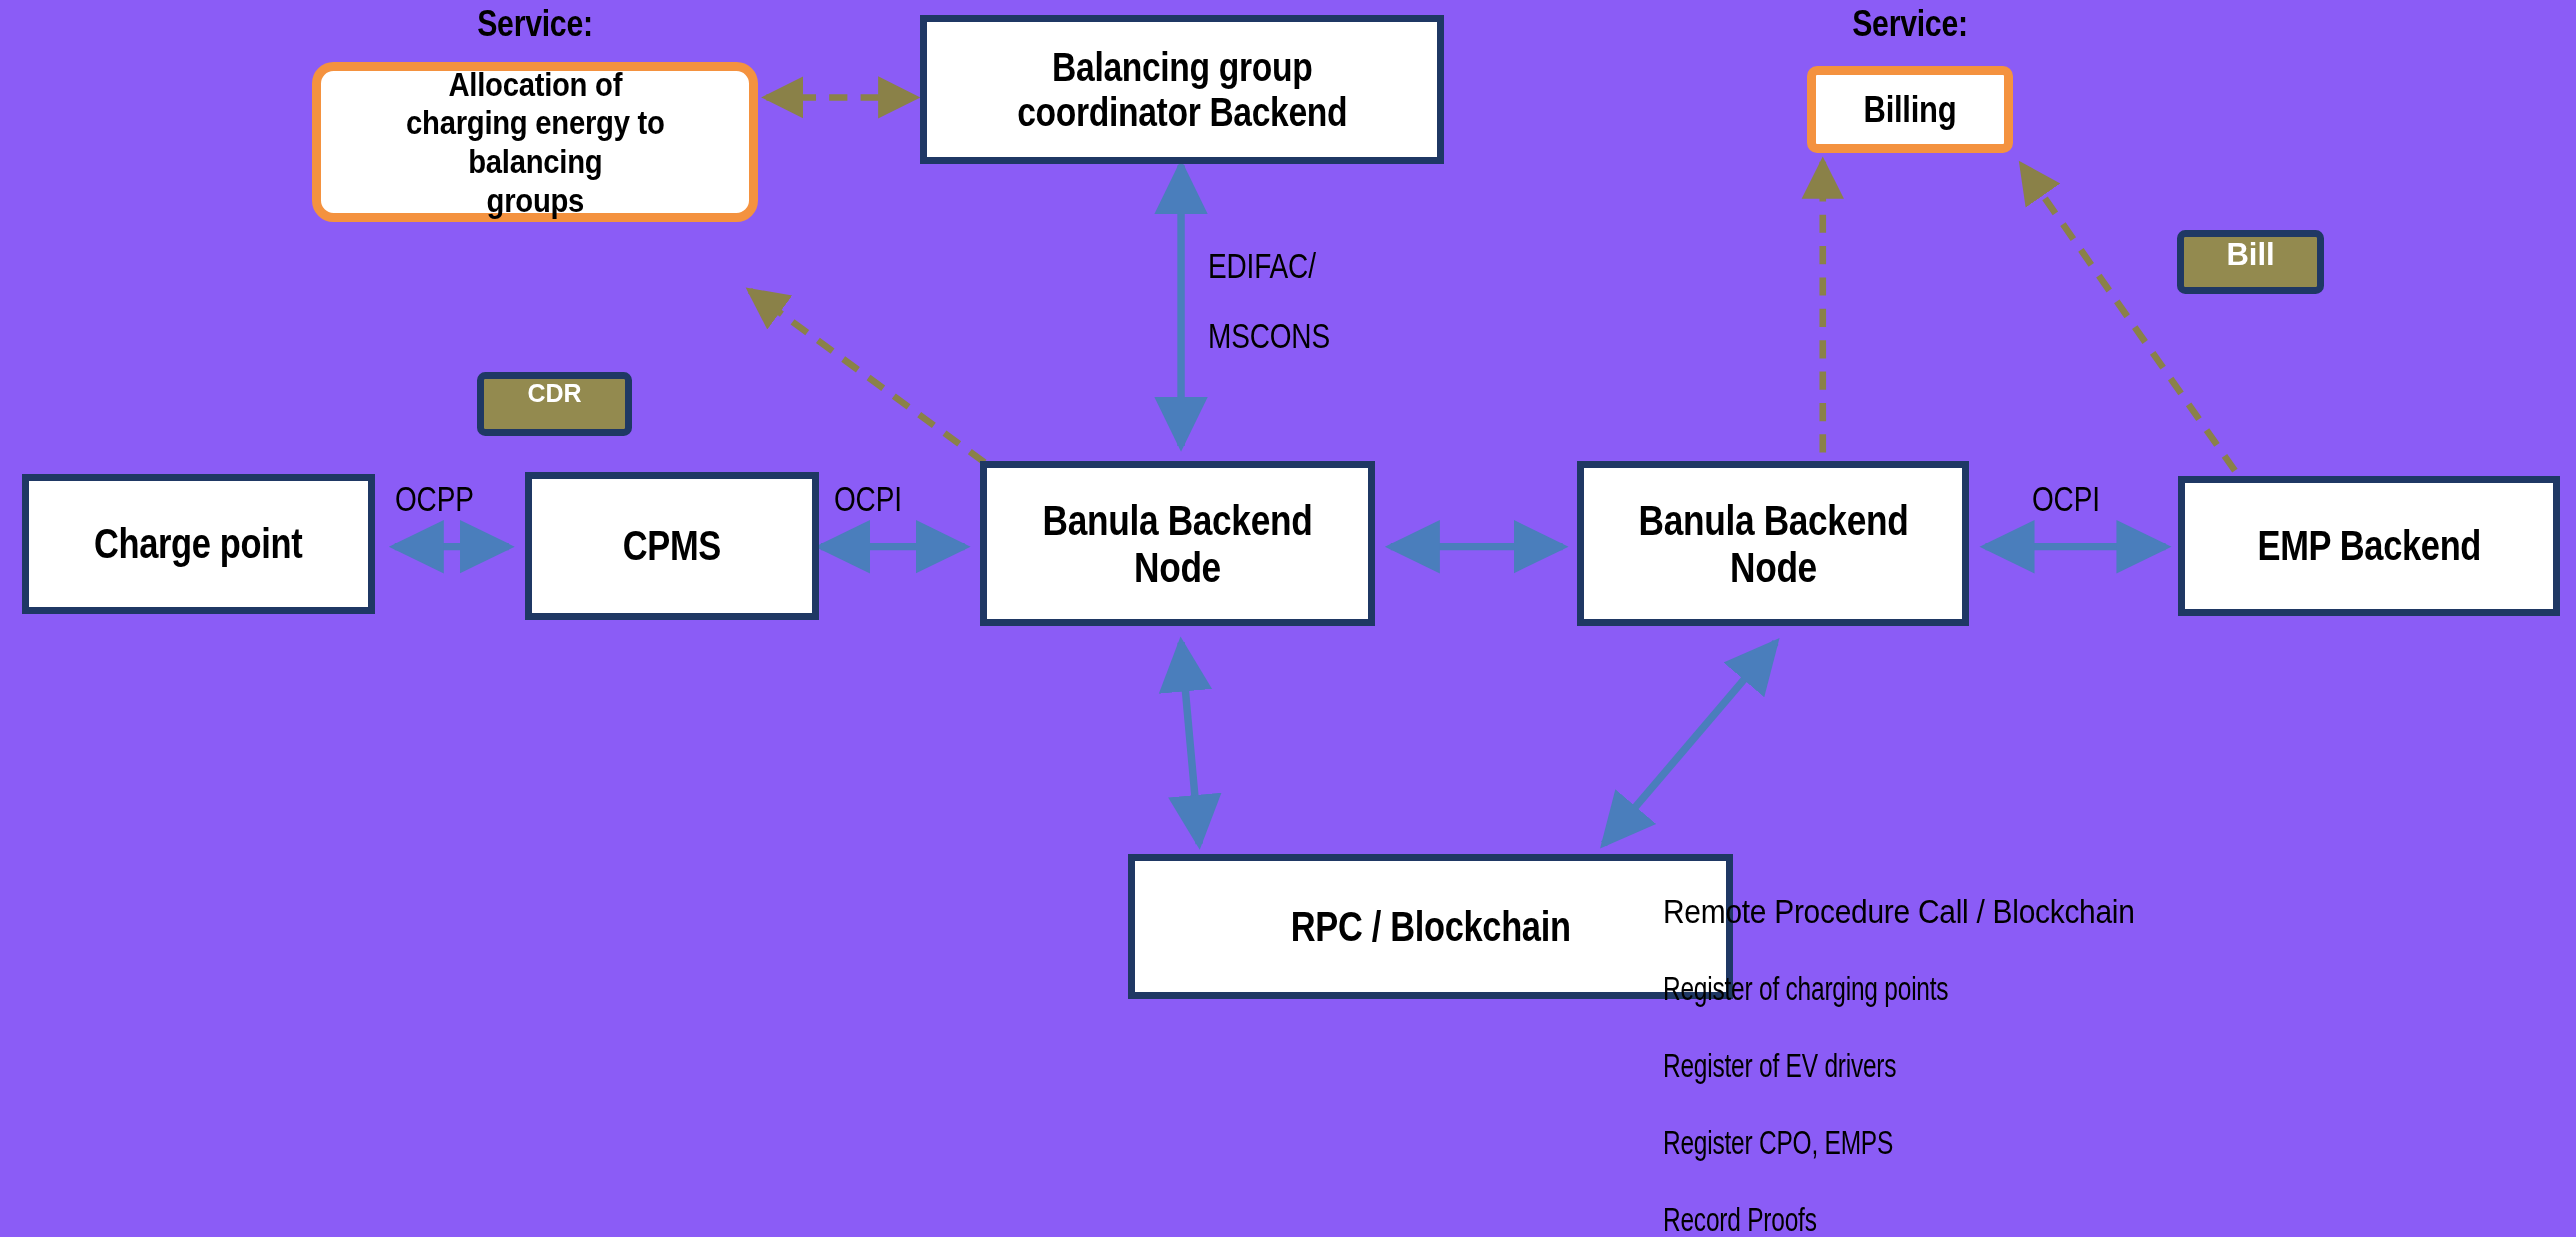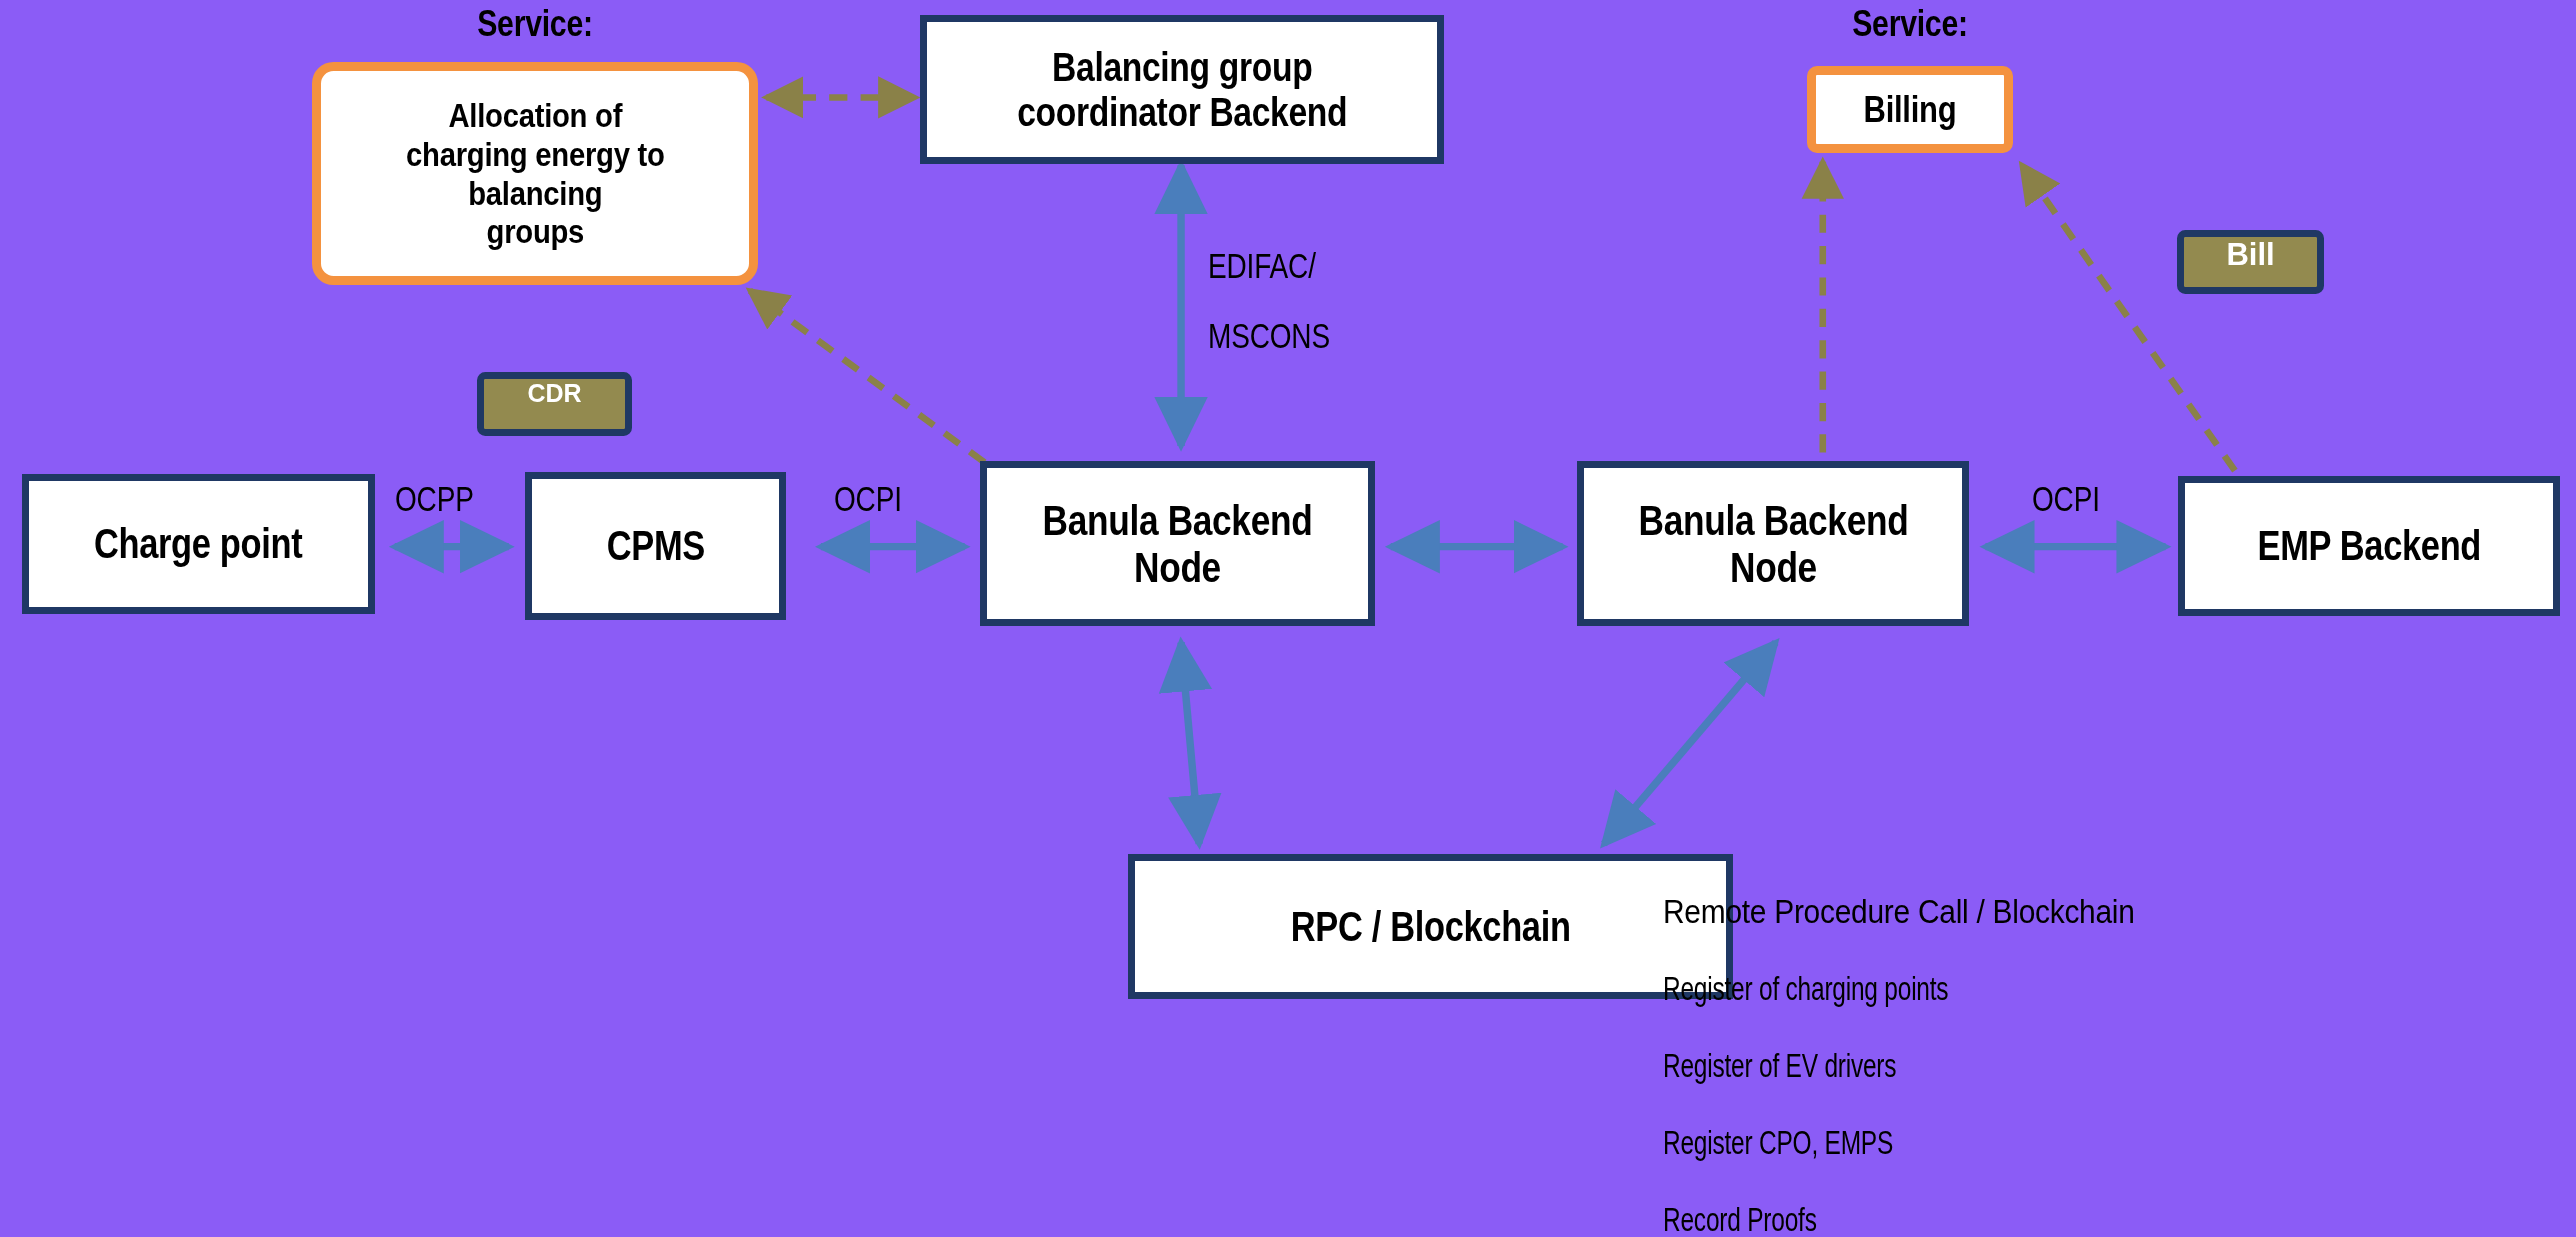--- a/index.html
+++ b/index.html
@@ -153,21 +153,21 @@
 
     <line x1="2207" y1="548" x2="2207" y2="196" stroke="#8A8148" stroke-width="8" stroke-dasharray="22 16" marker-end="url(#dashHead)"></line>
 
     <line x1="2706" y1="570" x2="2448" y2="200" stroke="#8A8148" stroke-width="8" stroke-dasharray="22 16" marker-end="url(#dashHead)"></line>
   </svg>
 
   <div class="service-caption" style="left:312px; top:3.3px; width:446px; font-size:36px;">Service:</div>
 
   <div class="service-caption" style="left:1807px; top:3.3px; width:206px; font-size:36px;">Service:</div>
 
-  <div class="service-box" style="left:312px; top:62px; width:446px; height:223px;">
+  <div class="service-box" style="left:312px; top:62px; width:446px; height:160px;">
     <span class="service-label" style="font-size:34px;">Allocation of
 charging energy to
 balancing
 groups</span>
   </div>
 
   <div class="service-box" style="left:1807px; top:66px; width:206px; height:87px; border-radius:10px;">
     <span class="service-label" style="font-size:36px;">Billing</span>
   </div>
 
@@ -181,21 +181,21 @@
 
   <div class="node-box" style="left:920px; top:15px; width:524px; height:149px;">
     <span class="node-label" style="font-size:41px;">Balancing group
 coordinator Backend</span>
   </div>
 
   <div class="node-box" style="left:22px; top:474px; width:353px; height:140px;">
     <span class="node-label" style="font-size:42px;">Charge point</span>
   </div>
 
-  <div class="node-box" style="left:525px; top:472px; width:261px; height:148px;">
+  <div class="node-box" style="left:525px; top:472px; width:294px; height:148px;">
     <span class="node-label" style="font-size:42px;">CPMS</span>
   </div>
 
   <div class="node-box" style="left:980px; top:461px; width:395px; height:165px;">
     <span class="node-label" style="font-size:43px;">Banula Backend
 Node</span>
   </div>
 
   <div class="node-box" style="left:1577px; top:461px; width:392px; height:165px;">
     <span class="node-label" style="font-size:43px;">Banula Backend

